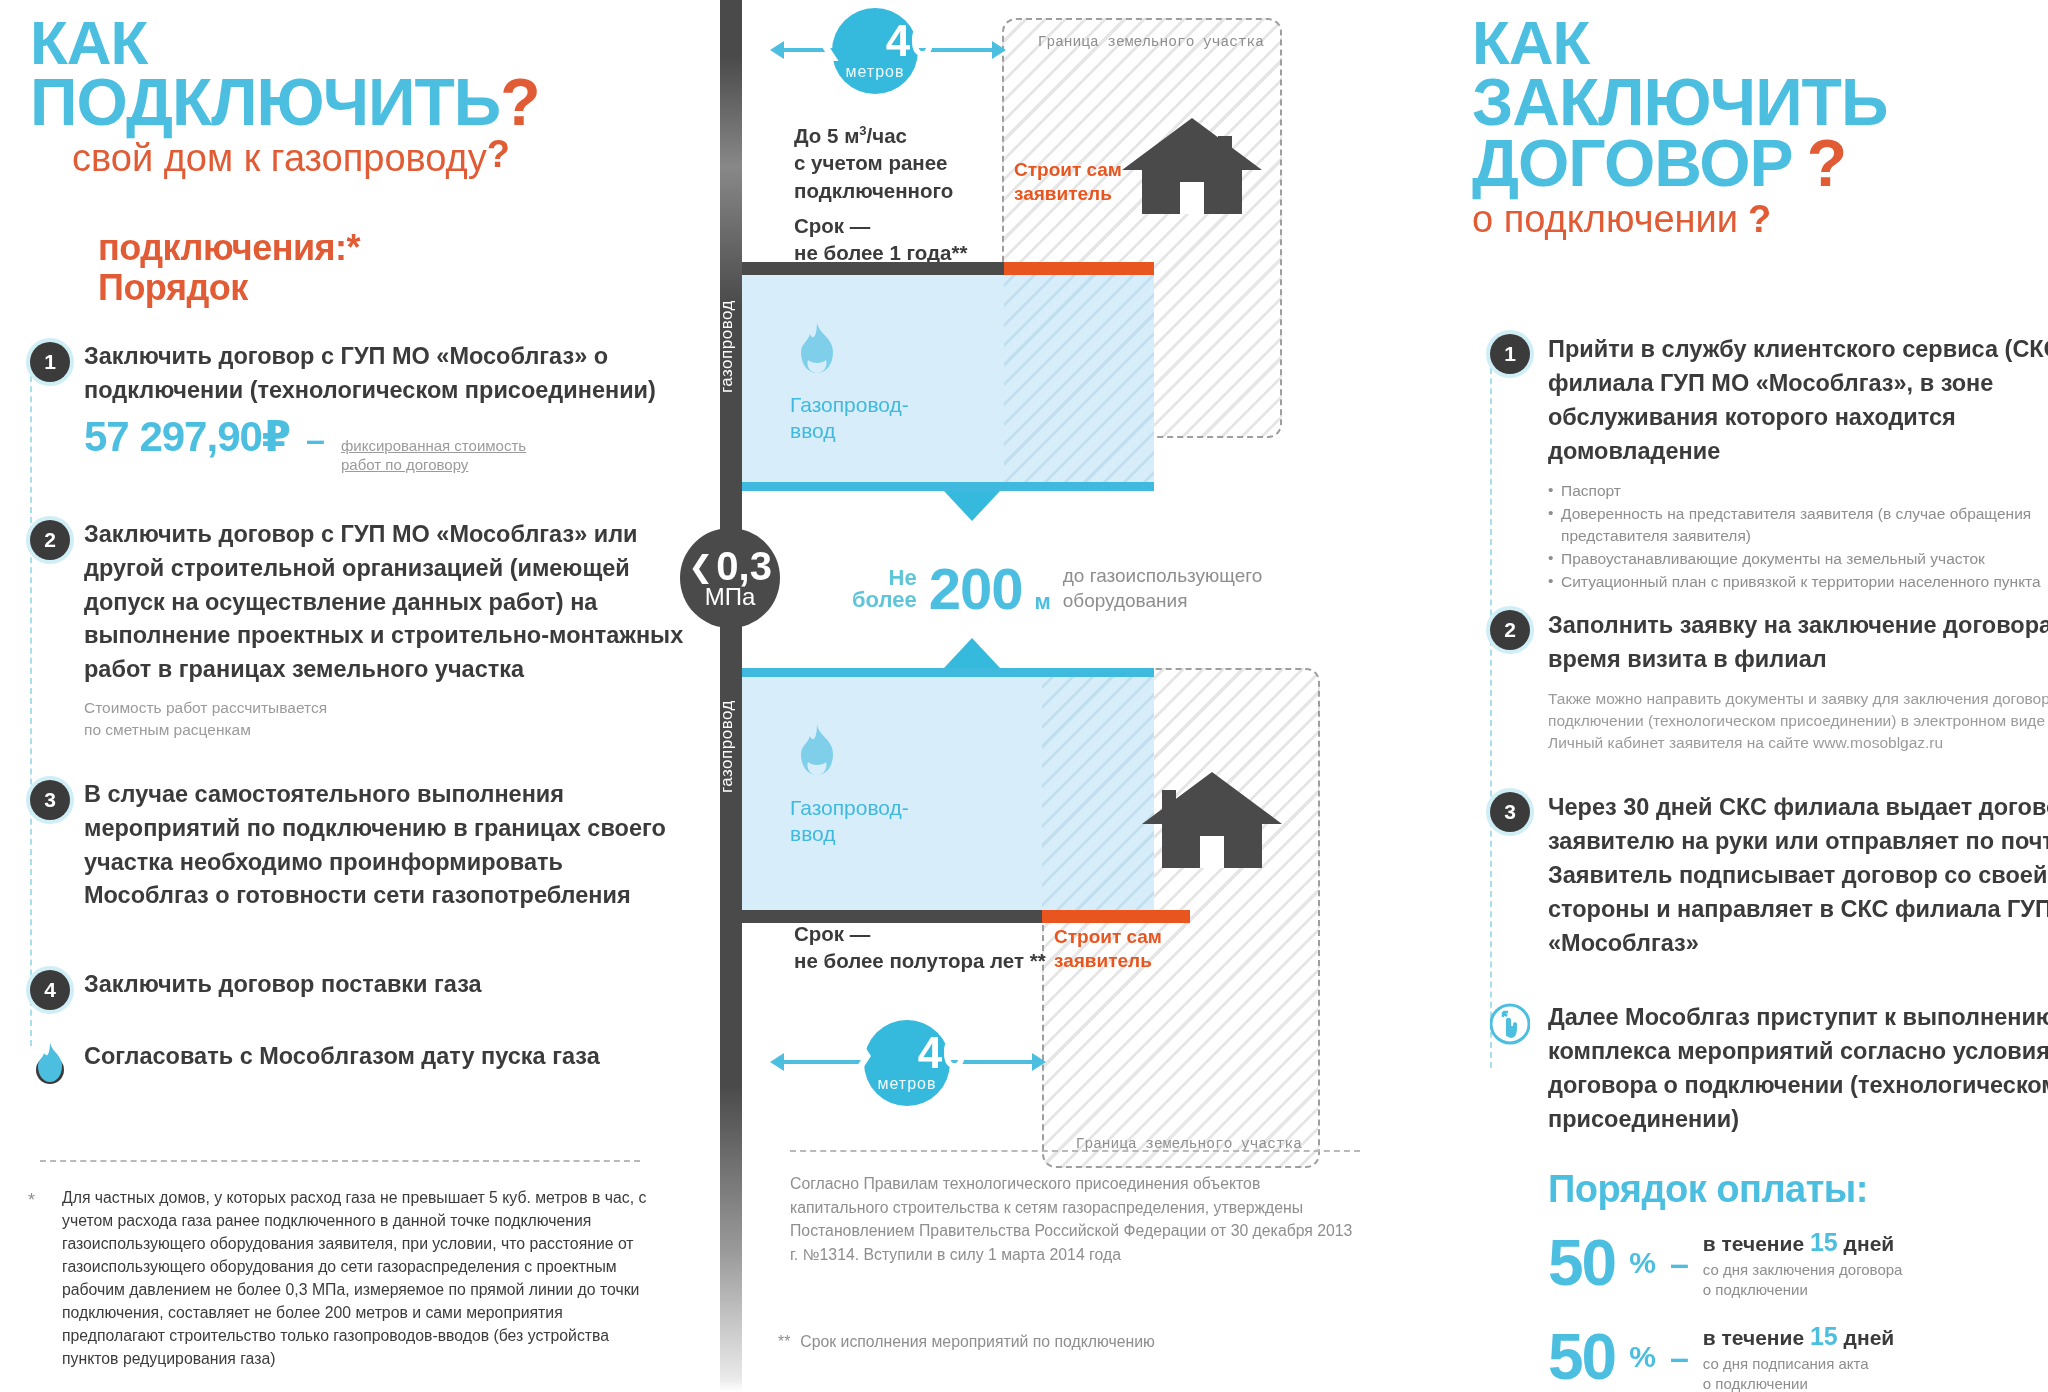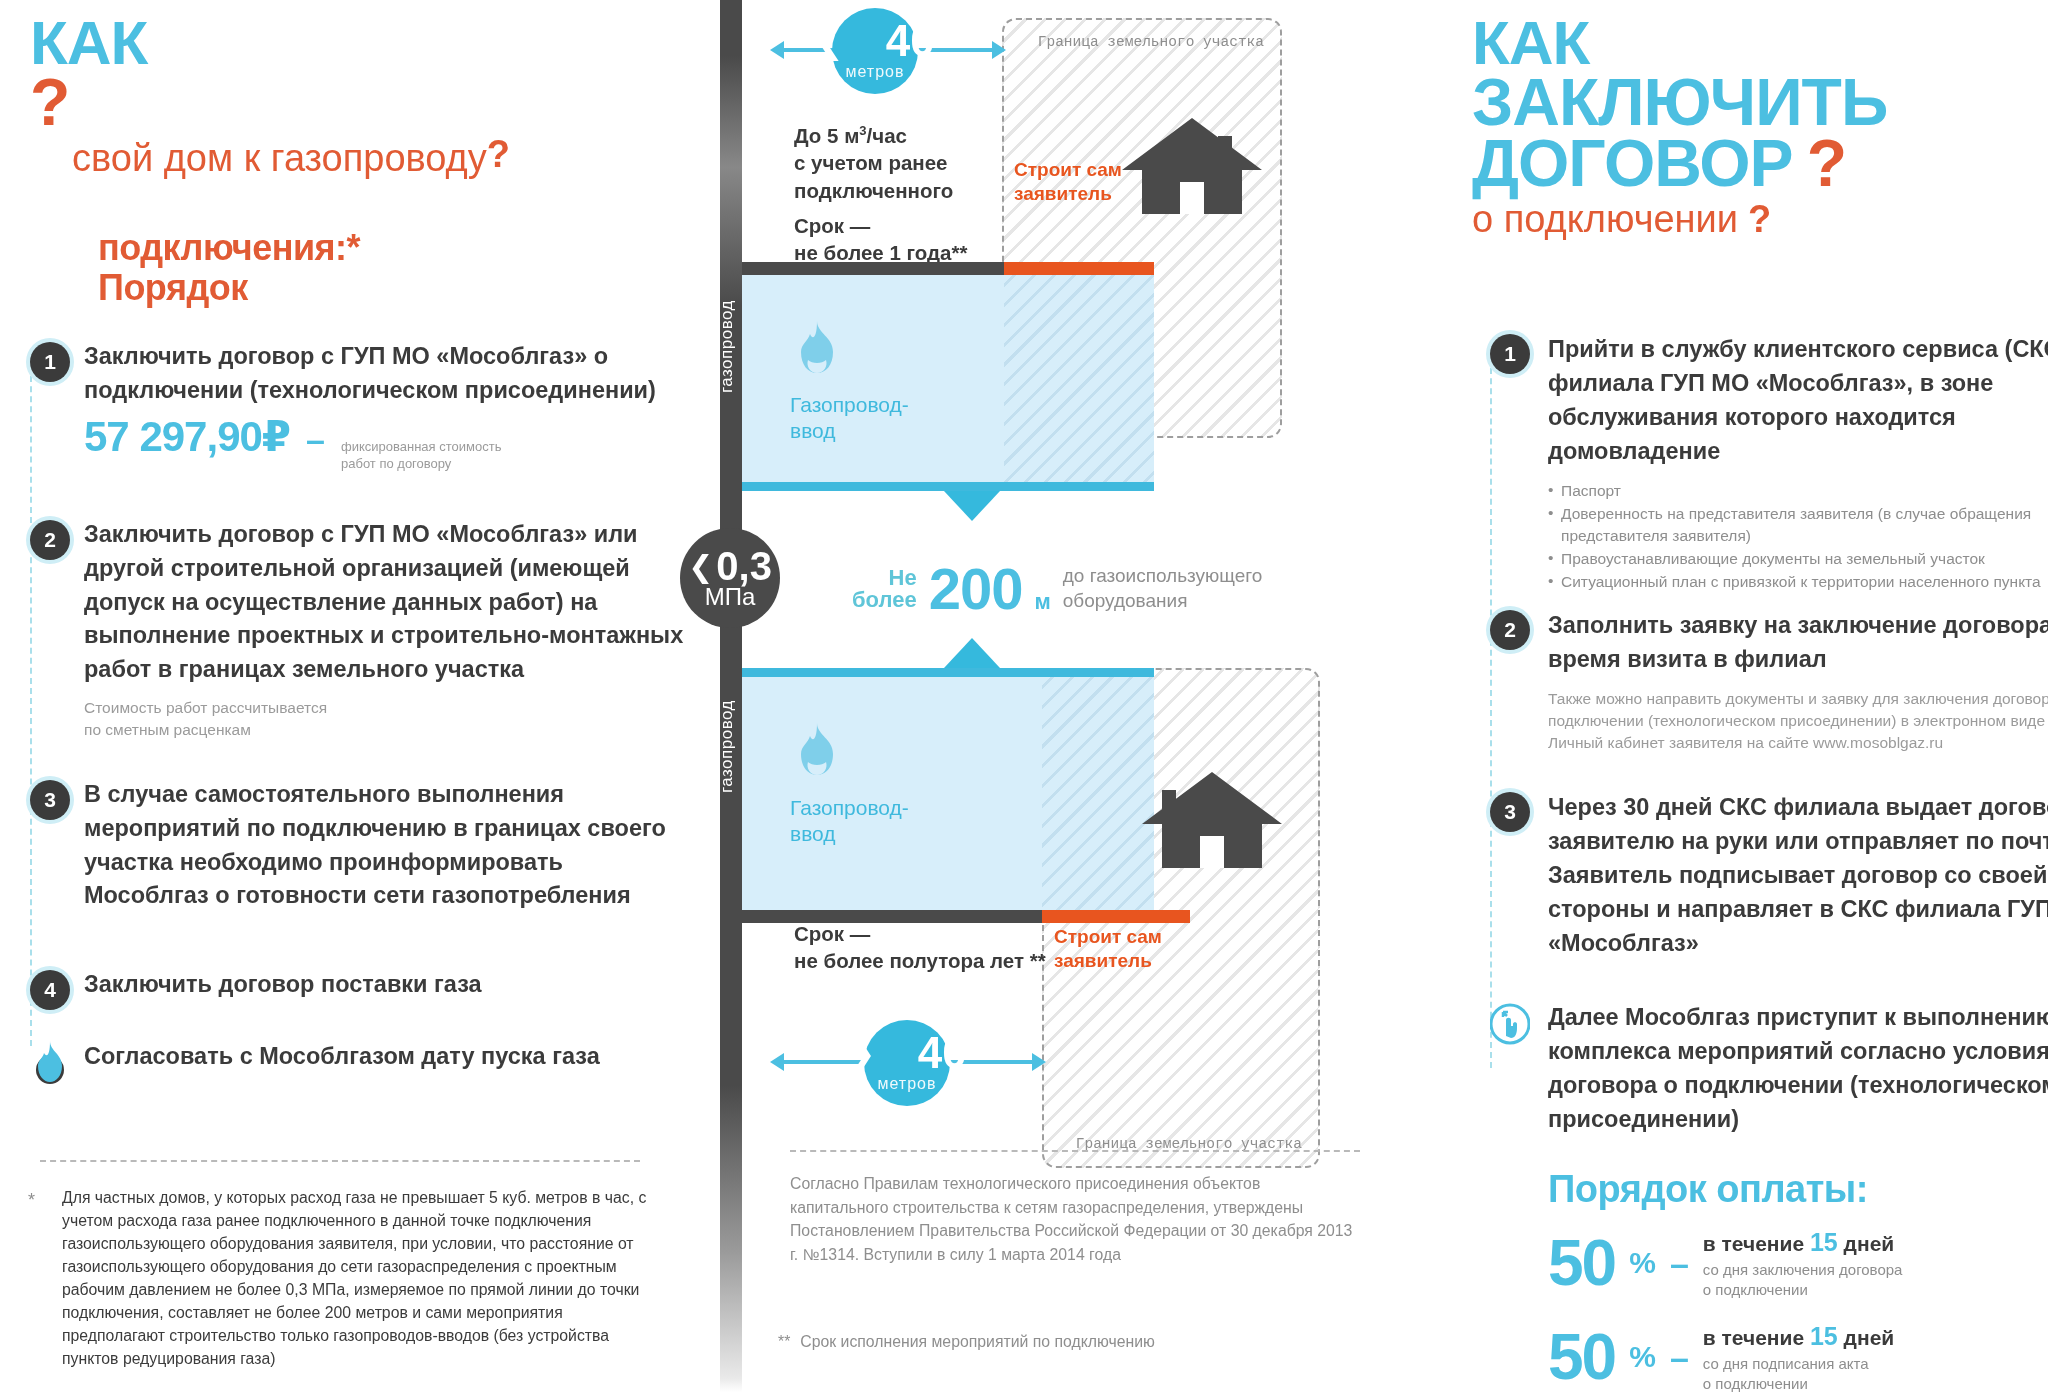--- a/index.html
+++ b/index.html
@@ -46,21 +46,21 @@
     font-size:23.5px;font-weight:bold;line-height:1.44;color:#3b3b3b;
   }
   .step-note{
     font-size:15.5px;color:#9b9b9b;line-height:1.38;margin-top:10px;font-weight:normal;
   }
   .price-row{display:flex;align-items:baseline;gap:16px;margin-top:4px;}
   .price{
     color:#4cbfe1;font-weight:bold;font-size:42px;letter-spacing:-1px;
   }
   .price-dash{color:#4cbfe1;font-size:34px;font-weight:bold;}
-  .price-note{font-size:13px;color:#9b9b9b;line-height:1.32;font-weight:normal;}
+  .price-note{font-size:15px;color:#9b9b9b;line-height:1.32;font-weight:normal;text-decoration:underline;}
 
   .flame-bullet{
     position:absolute;left:22px;top:0px;width:40px;height:44px;z-index:3;
   }
 
   
   .divider-dashed{
     border-top:2px dashed #b9b9b9;height:0;
   }
   .footnote{
@@ -191,20 +191,21 @@
 </head>
 <body>
 
 <div class="page">
 
   <div class="col-left">
 
     <div class="title-block" style="left:30px;top:14px;width:660px;">
       <div class="t-main t-kak">КАК</div>
       <div style="display:flex;align-items:flex-start;">
+        <span class="t-main t-big">ПОДКЛЮЧИТЬ</span>
         <span class="qmark" style="font-size:66px;line-height:0.93;">?</span>
       </div>
       <div style="display:flex;align-items:flex-start;margin-left:42px;">
         <span class="t-sub">свой дом к газопроводу</span>
         <span class="qmark" style="font-size:38px;">?</span>
       </div>
     </div>
 
     <div class="title-block" style="left:98px;top:228px;width:560px;">
       <div class="section-head">подключения:*</div>

